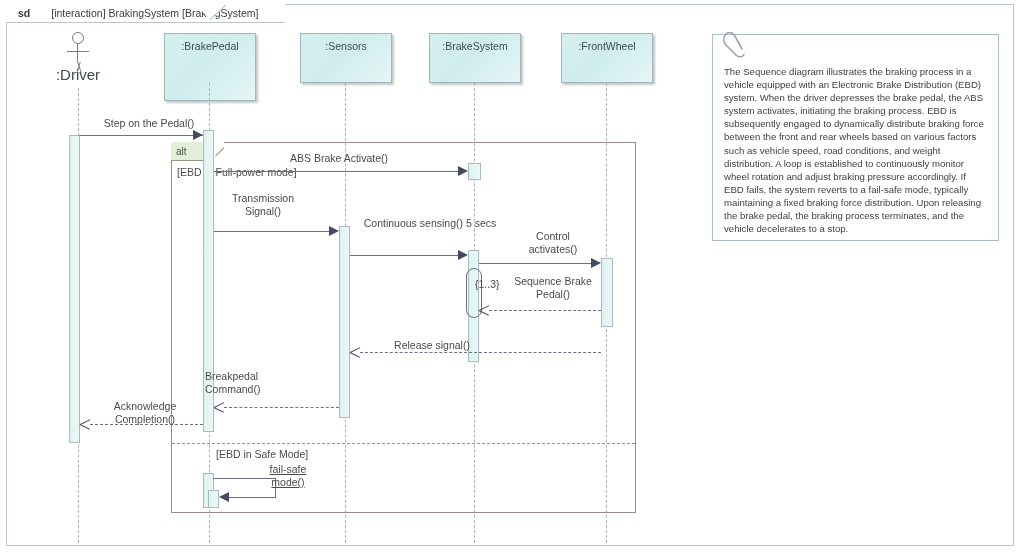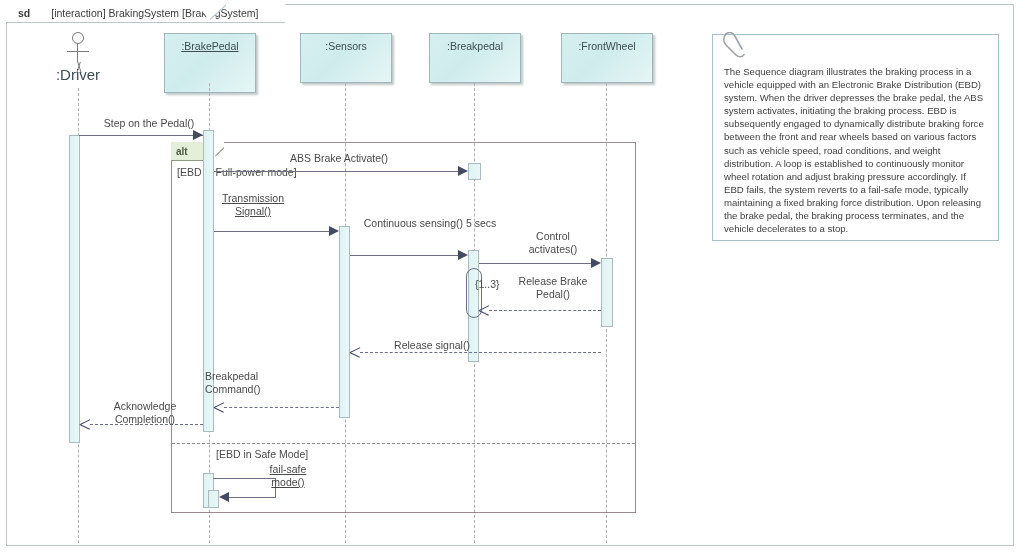--- a/index.html
+++ b/index.html
@@ -46,21 +46,21 @@
   
   .act{position:absolute;box-sizing:border-box;
        background:linear-gradient(90deg,#dff2f2,#e9f8f7);
        border:1px solid #a8bcc0;}
 
   
   #alt-frag{position:absolute;left:171px;top:142px;width:465px;height:371px;
        border:1px solid #9b8b91;box-sizing:border-box;background:transparent;}
   #alt-tab{position:absolute;left:171px;top:142px;width:36px;height:19px;
        background:#e3efd8;border:1px solid #8f9c84;border-top:none;border-left:none;
-       box-sizing:border-box;font-size:10px;font-weight:bold;color:#4d5a42;
+       box-sizing:border-box;font-size:10px;font-weight:normal;color:#4d5a42;
        display:flex;align-items:center;padding-left:5px;}
   #alt-tab-diag{position:absolute;left:202px;top:141px;width:22px;height:23px;overflow:hidden;}
   #alt-tab-diag::before{content:"";position:absolute;left:-5px;top:-4px;width:26px;height:26px;
        background:#fff;border-bottom:1px solid #8f9c84;transform:rotate(-44deg);transform-origin:0 0;}
   .guard{position:absolute;font-size:10.5px;color:#4a4a4a;white-space:nowrap;}
   #alt-divider{position:absolute;left:172px;top:443px;width:463px;height:0;
        border-top:1.2px dashed #9b8b91;}
 
   
   .msg{position:absolute;height:0;}
@@ -112,32 +112,32 @@
 <div id="actor">
   <div class="ahead"></div>
   <div class="abody"></div>
   <div class="aarms"></div>
   <div class="aleg1"></div>
   <div class="aleg2"></div>
 </div>
 <div id="actor-label">:Driver</div>
 <div class="lifeline" style="left:78px;top:88px;height:455px;"></div>
 
-<div class="head" style="left:164px;top:33px;width:92px;height:60px;text-decoration:underline;">
+<div class="head" style="left:164px;top:33px;width:92px;height:68px;">
   <span>:BrakePedal</span>
 </div>
 <div class="lifeline" style="left:209px;top:83px;height:460px;"></div>
 
 <div class="head" style="left:300px;top:33px;width:92px;height:50px;">
   <span>:Sensors</span>
 </div>
 <div class="lifeline" style="left:345px;top:83px;height:460px;"></div>
 
 <div class="head" style="left:429px;top:33px;width:92px;height:50px;">
-  <span>:Breakpedal</span>
+  <span>:BrakeSystem</span>
 </div>
 <div class="lifeline" style="left:474px;top:83px;height:460px;"></div>
 
 <div class="head" style="left:561px;top:33px;width:92px;height:50px;">
   <span>:FrontWheel</span>
 </div>
 <div class="lifeline" style="left:606px;top:83px;height:460px;"></div>
 
 <div id="alt-frag"></div>
 <div id="alt-tab">alt</div>
@@ -158,38 +158,38 @@
 <div class="msg solid" style="left:79px;top:135px;width:124px;"></div>
 <div class="arrowR" style="left:193px;top:130px;"></div>
 <div class="mlabel" style="left:84px;top:117px;width:130px;">Step on the Pedal()</div>
 
 <div class="msg solid" style="left:214px;top:171px;width:250px;"></div>
 <div class="arrowR" style="left:458px;top:166px;"></div>
 <div class="mlabel" style="left:244px;top:152px;width:190px;">ABS Brake Activate()</div>
 
 <div class="msg solid" style="left:214px;top:231px;width:115px;"></div>
 <div class="arrowR" style="left:329px;top:226px;"></div>
-<div class="mlabel" style="left:193px;top:192px;width:120px;text-decoration:underline;">Transmission
+<div class="mlabel" style="left:203px;top:192px;width:120px;">Transmission
 Signal()</div>
 
 <div class="msg solid" style="left:350px;top:255px;width:108px;"></div>
 <div class="arrowR" style="left:458px;top:250px;"></div>
 <div class="mlabel" style="left:350px;top:217px;width:160px;">Continuous sensing() 5 secs</div>
 
 <div class="msg solid" style="left:479px;top:263px;width:112px;"></div>
 <div class="arrowR" style="left:591px;top:258px;"></div>
 <div class="mlabel" style="left:505px;top:230px;width:96px;">Control
 activates()</div>
 
 <div id="loop-arc"></div>
 <div id="loop-label">{1..3}</div>
 
 <div class="msg dash" style="left:489px;top:310px;width:112px;"></div>
 <div class="openL" style="left:479px;top:305px;"></div>
-<div class="mlabel" style="left:503px;top:275px;width:100px;">Release Brake
+<div class="mlabel" style="left:503px;top:275px;width:100px;">Sequence Brake
 Pedal()</div>
 
 <div class="msg dash" style="left:360px;top:352px;width:241px;"></div>
 <div class="openL" style="left:350px;top:347px;"></div>
 <div class="mlabel" style="left:372px;top:339px;width:120px;">Release signal()</div>
 
 <div class="msg dash" style="left:224px;top:407px;width:115px;"></div>
 <div class="openL" style="left:214px;top:402px;"></div>
 <div class="mlabel" style="left:205px;top:370px;width:106px;text-align:left;">Breakpedal
 Command()</div>

